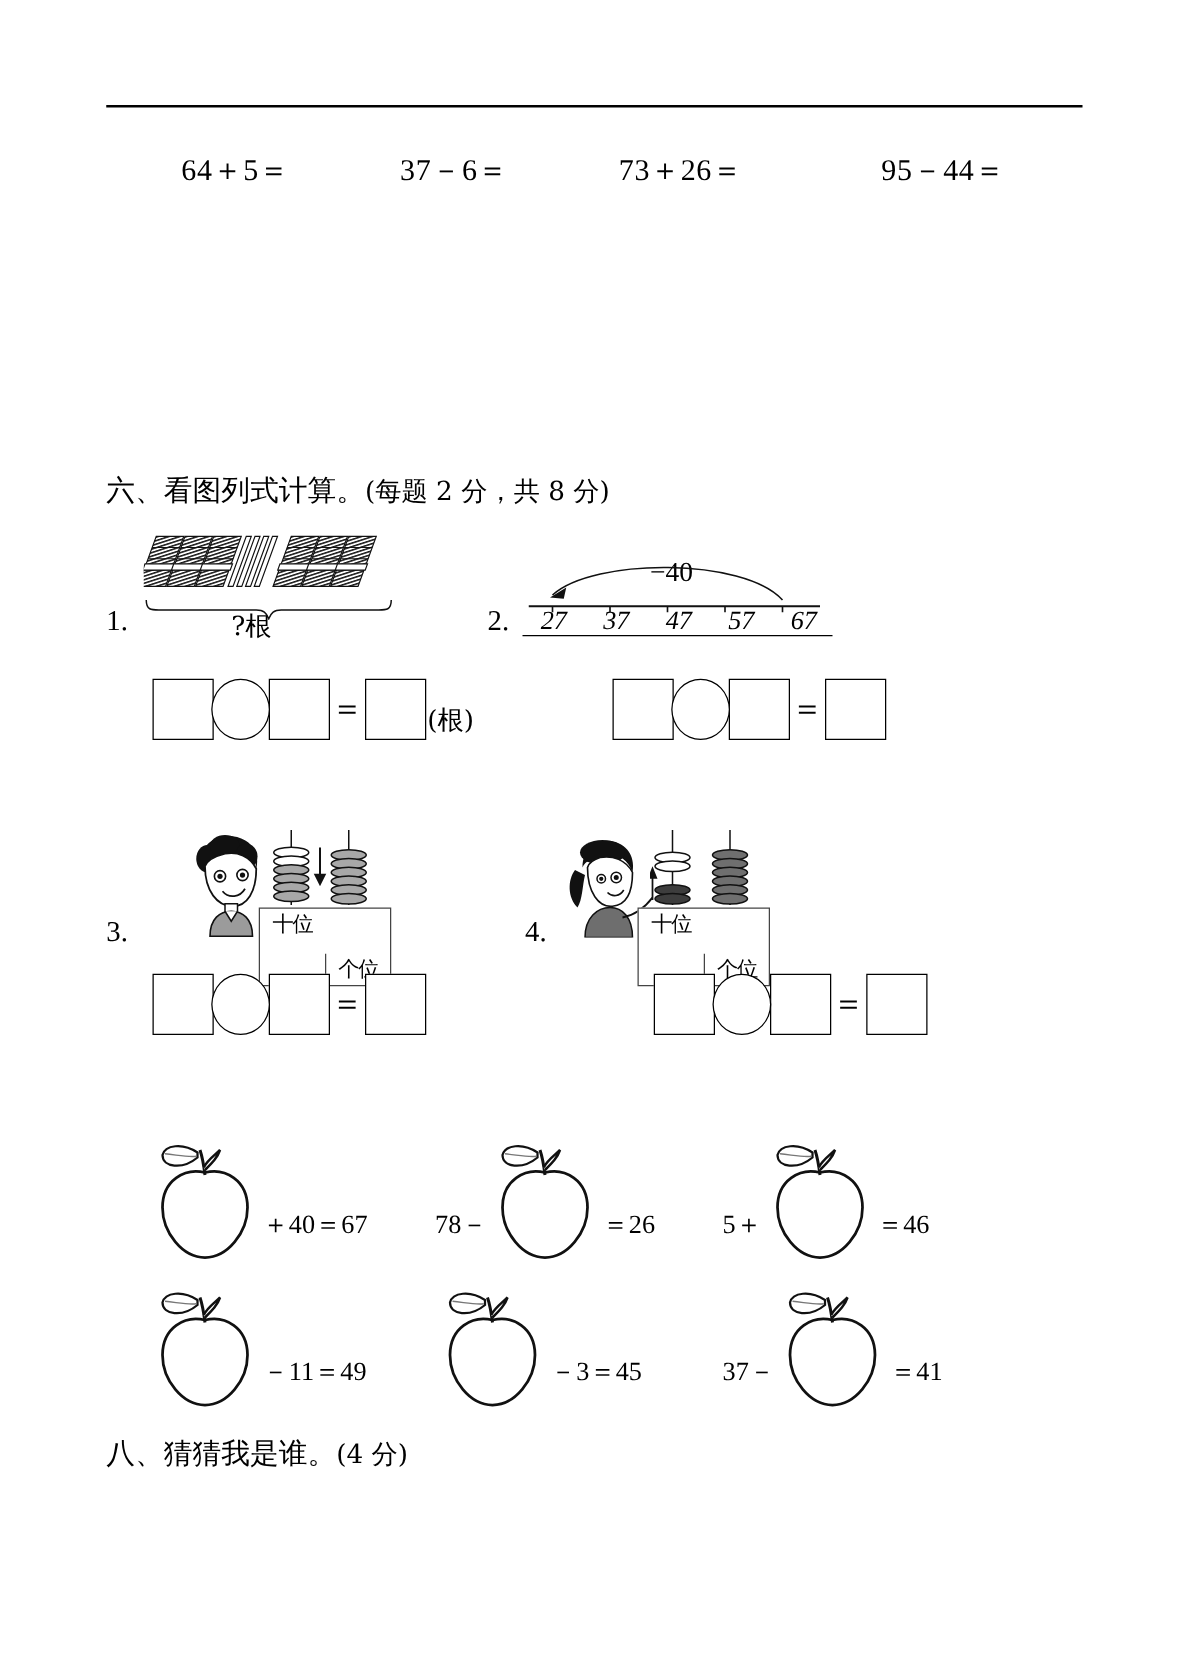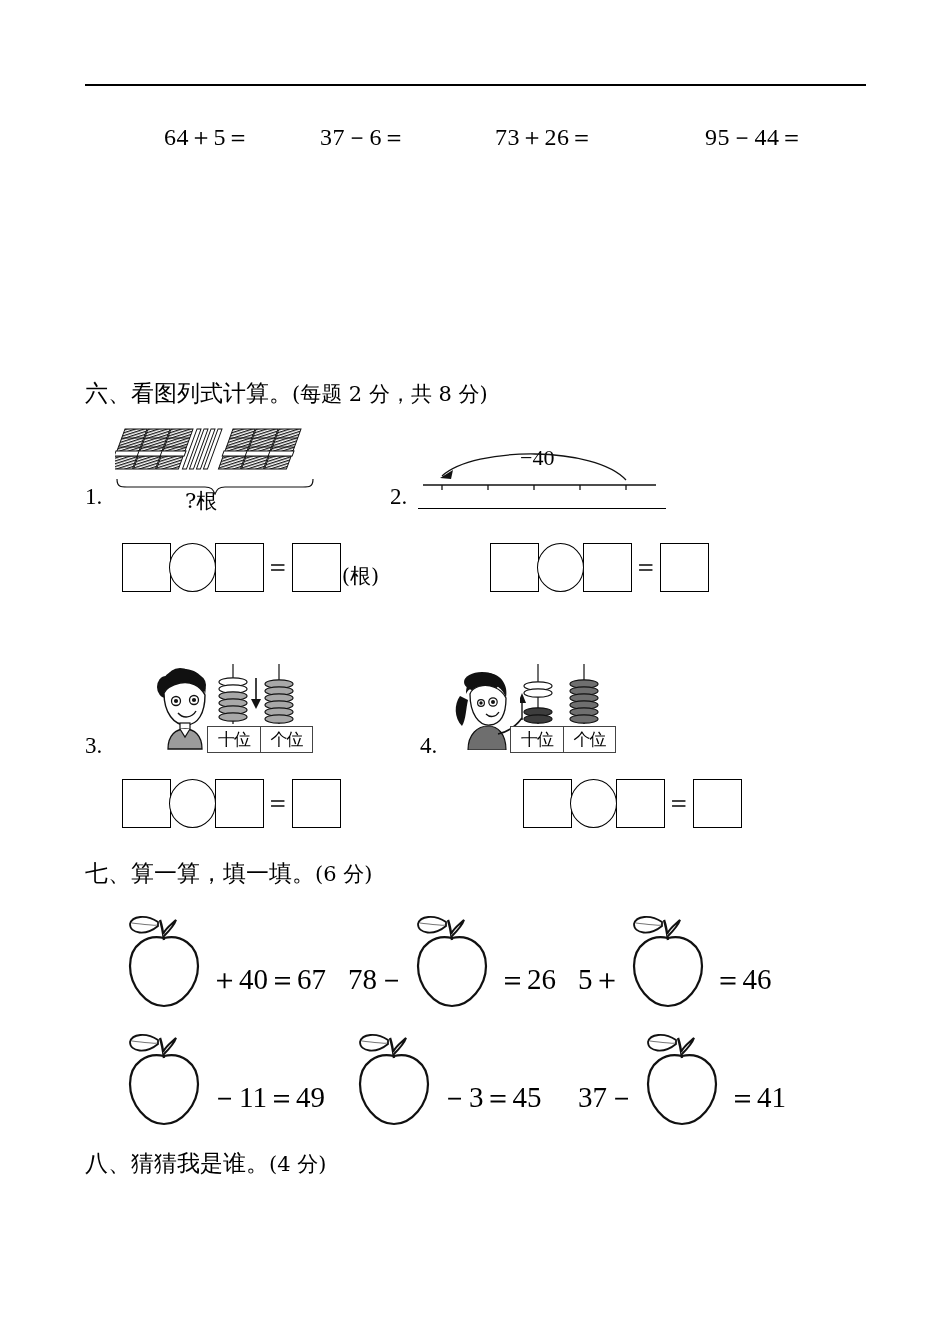--- a/index.html
+++ b/index.html
@@ -154,50 +154,51 @@
     display: flex;
     align-items: center;
     justify-content: center;
     font-size: 17px;
     box-sizing: border-box;
     font-family: Liberation Sans, sans-serif;
     letter-spacing: -1px;
   }
   .pv-cell + .pv-cell {
     border-left: 1.4px solid #444;
+    margin-top: 36px;
   }
 
   
   .apple-eq {
     position: absolute;
     display: flex;
     align-items: flex-end;
     height: 110px;
   }
   .apple-eq .txt {
-    font-size: 29px;
+    font-size: 21px;
     line-height: 25px;
     padding-bottom: 18px;
     white-space: nowrap;
   }
   .apple-icon {
     width: 92px;
     height: 100px;
     flex: 0 0 auto;
   }
 </style>
 </head>
 <body>
 
 <div class="page">
 
   <div class="top-rule"></div>
 
   <div class="calc-row">
-    <div class="calc-item" style="left:60px;  top:0;margin-left:19px;">64＋5＝</div>
+    <div class="calc-item" style="left:60px;  top:0;">64＋5＝</div>
     <div class="calc-item" style="left:235px; top:0;">37－6＝</div>
     <div class="calc-item" style="left:410px; top:0;">73＋26＝</div>
     <div class="calc-item" style="left:620px; top:0;">95－44＝</div>
   </div>
 
   <div class="section-heading" style="left:85px; top:378px;">
     <span>六、看图列式计算。</span><span class="score">(每题 2 分，共 8 分)</span>
   </div>
 
   <div class="prob-num" style="left:85px; top:484px;">1.</div>
@@ -268,20 +269,27 @@
       <line x1="3" y1="37" x2="236" y2="37" stroke="#111" stroke-width="1.6"></line>
 
       <line x1="22" y1="37" x2="22" y2="42" stroke="#111" stroke-width="1.3"></line>
       <line x1="68" y1="37" x2="68" y2="42" stroke="#111" stroke-width="1.3"></line>
       <line x1="114" y1="37" x2="114" y2="42" stroke="#111" stroke-width="1.3"></line>
       <line x1="160" y1="37" x2="160" y2="42" stroke="#111" stroke-width="1.3"></line>
       <line x1="206" y1="37" x2="206" y2="42" stroke="#111" stroke-width="1.3"></line>
     </svg>
   </div>
 
+  <div class="numline-ticklabels" style="left:418px; top:484px;">
+    <span>27</span>
+    <span>37</span>
+    <span>47</span>
+    <span>57</span>
+    <span>67</span>
+  </div>
   <div style="position:absolute; left:418px; top:508px; width:248px; border-top:1.6px solid #000;"></div>
 
   <div class="answer-row" style="left:490px; top:542px;">
     <div class="ans-box"></div>
     <div class="ans-circle"></div>
     <div class="ans-box"></div>
     <div class="ans-eq">＝</div>
     <div class="ans-box"></div>
   </div>
 
@@ -392,23 +400,20 @@
   </div>
 
   <div class="answer-row" style="left:523px; top:778px;">
     <div class="ans-box"></div>
     <div class="ans-circle"></div>
     <div class="ans-box"></div>
     <div class="ans-eq">＝</div>
     <div class="ans-box"></div>
   </div>
 
-  <div class="section-heading" style="left:85px; top:858px;">
-    <span>七、算一算，填一填。</span><span class="score">(6 分)</span>
-  </div>
 
   <svg width="0" height="0" style="position:absolute;">
     <defs>
       <g id="appleGlyph">
         <path d="M46,28 C30,24 12,34 12,56 C12,76 28,96 46,96 C64,96 80,76 80,56 C80,34 62,24 46,28 Z" fill="#ffffff" stroke="#111" stroke-width="2.2" stroke-linejoin="round"></path>
         <path d="M46,30 C45,22 44,16 42,10" fill="none" stroke="#111" stroke-width="2.4"></path>
         <path d="M46,26 C52,20 56,16 58,10 C54,14 48,18 45,24" fill="#ffffff" stroke="#111" stroke-width="2"></path>
         <path d="M40,12 C28,4 14,6 12,14 C12,24 28,26 40,16 Z" fill="#ffffff" stroke="#111" stroke-width="1.8"></path>
         <path d="M14,13 C24,14 33,16 39,15" fill="none" stroke="#777" stroke-width="1.1"></path>
       </g>

